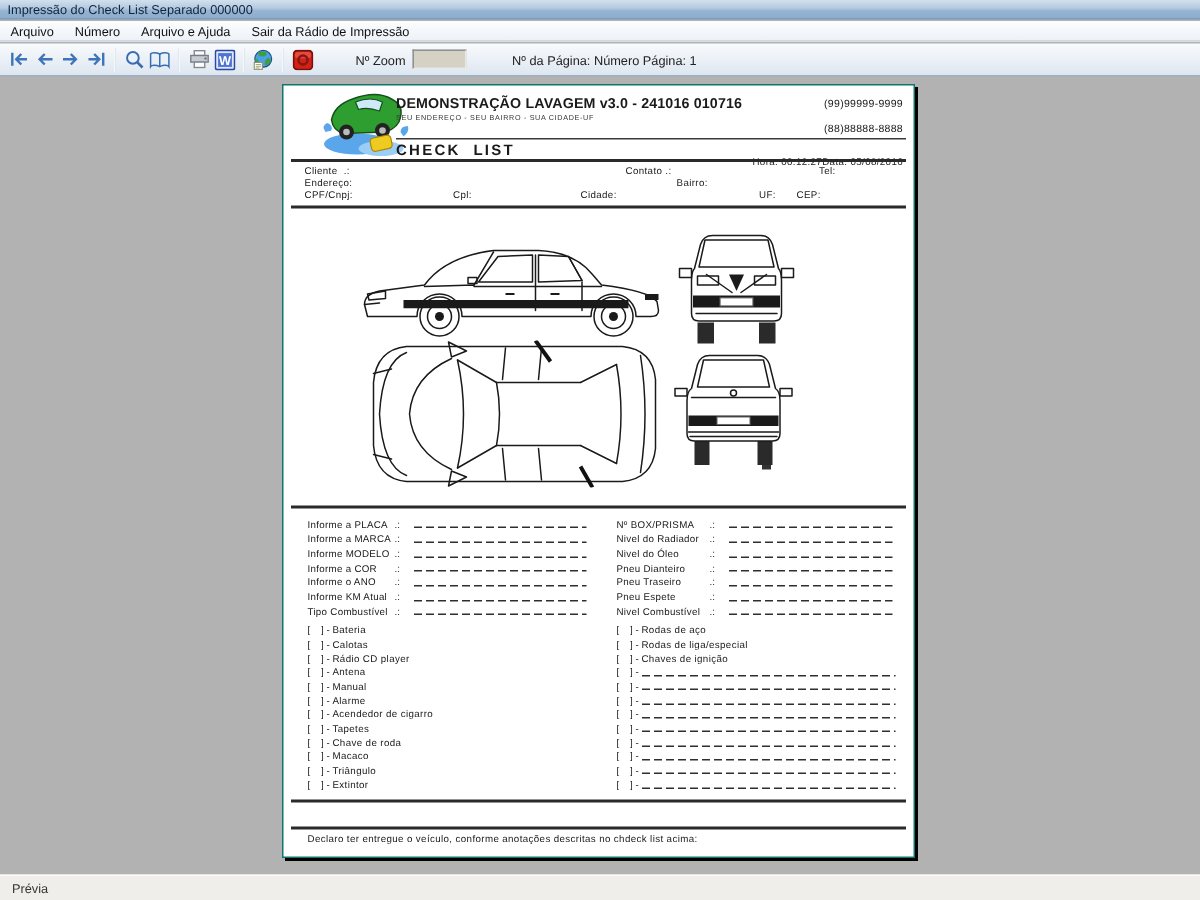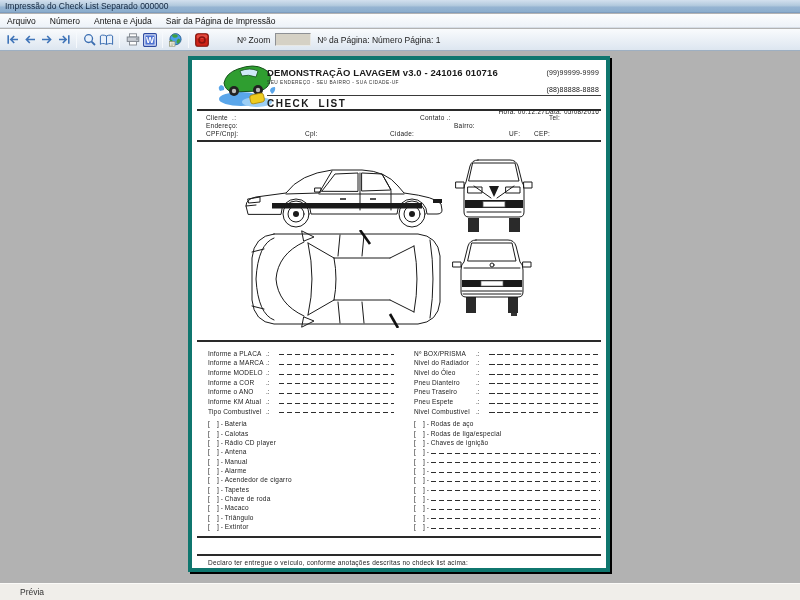--- a/index.html
+++ b/index.html
@@ -24,26 +24,26 @@
     background:linear-gradient(#f9fbfd, #dde6f0); border-bottom:1px solid #9dafc2;
     display:flex; align-items:center; padding-left:4px; }
   .tb-btn { width:16px; height:17px; display:flex; align-items:center; justify-content:center;
     margin:0 0.5px; border-radius:2px; }
   .tb-sep { width:1px; height:16px; background:#a9b5c4; border-right:1px solid #f6f9fc; margin:0 4px; }
   .tb-label { font-size:8.5px; color:#222; }
   .zoom-label { margin-left:27px; }
   .zoom-input { width:36px; height:13px; margin-left:5px; background:#d5d1c5;
     border:1px solid #8d9094; border-bottom-color:#e8e8e4; border-right-color:#e8e8e4;
     font-size:8px; font-family:"Liberation Sans",sans-serif; padding:0 2px; }
-  .page-info { margin-left:6px; }
+  .page-info { margin-left:30px; }
 
   
   .preview { position:absolute; top:52px; left:0; right:0; bottom:17px; background:#b2b2b2; }
   .page { position:absolute; left:188px; top:4px; width:422px; height:516px; background:#fff;
-    border:4px solid #0f766e; box-shadow:2px 2px 0 #000; }
+    border:1px solid #0f766e; box-shadow:2px 2px 0 #000; }
   .doc { position:relative; width:100%; height:100%; color:#1a1a1a; }
   .abs { position:absolute; }
   .hl { position:absolute; background:#3a3a3a; height:1px; }
   .hl2 { height:2px; background:#2a2a2a; }
 
   .doc-title { font-size:9.5px; font-weight:bold; letter-spacing:0.1px; }
   .doc-sub { font-size:4.8px; letter-spacing:0.45px; color:#333; }
   .doc-phone { font-size:7px; letter-spacing:0.2px; }
   .checklist-title { font-size:10px; font-weight:bold; letter-spacing:1.5px; white-space:pre; }
   .doc-small { font-size:6.5px; letter-spacing:0.25px; white-space:pre; }
@@ -56,39 +56,39 @@
   .fline { flex:1; height:1px; margin-bottom:1.5px;
     background:repeating-linear-gradient(90deg,#2e2e2e 0 5.5px, transparent 5.5px 8px); }
 
   .crow { display:flex; align-items:flex-end; height:9.35px; }
   .cpre { font-size:6.5px; white-space:pre; }
   .clabel { font-size:6.5px; letter-spacing:0.25px; }
 
   
   .statusbar { position:absolute; bottom:0; left:0; right:0; height:17px; background:#f0eeea;
     border-top:1px solid #fbfaf8; }
-  .statusbar-text { font-size:8.5px; line-height:16px; padding-left:20px; color:#333; }
+  .statusbar-text { font-size:8.5px; line-height:16px; padding-left:8px; color:#333; }
 
   svg { display:block; }
   .carline { stroke:#1a1a1a; fill:none; stroke-width:1; stroke-linejoin:round; stroke-linecap:round; }
 </style>
 </head>
 <body>
 
 <div class="window">
 
   <div class="titlebar">
     <div class="titlebar-text">Impressão do Check List Separado 000000</div>
   </div>
 
   <div class="menubar">
     <div class="menu-item">Arquivo</div>
     <div class="menu-item">Número</div>
-    <div class="menu-item">Antena e Ajuda</div>
-    <div class="menu-item">Sair da Página de Impressão</div>
+    <div class="menu-item">Arquivo e Ajuda</div>
+    <div class="menu-item">Sair da Rádio de Impressão</div>
   </div>
 
   <div class="toolbar">
     <div class="tb-btn">
       <svg width="14" height="11" viewBox="0 0 14 11">
         <path d="M2.2,1.2 V9.8" stroke="#3f74b8" stroke-width="1.6" fill="none"></path>
         <path d="M12,5.5 H5 M8.2,2 L4.8,5.5 L8.2,9" stroke="#3f74b8" stroke-width="1.6" fill="none"></path>
       </svg>
     </div>
     <div class="tb-btn">

